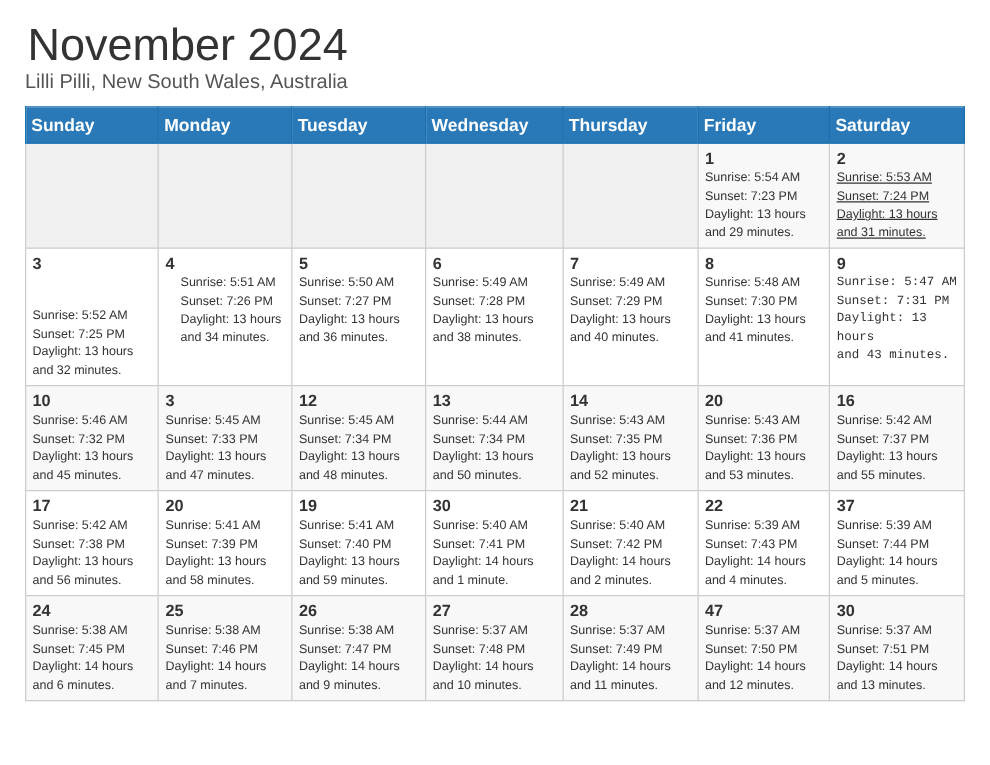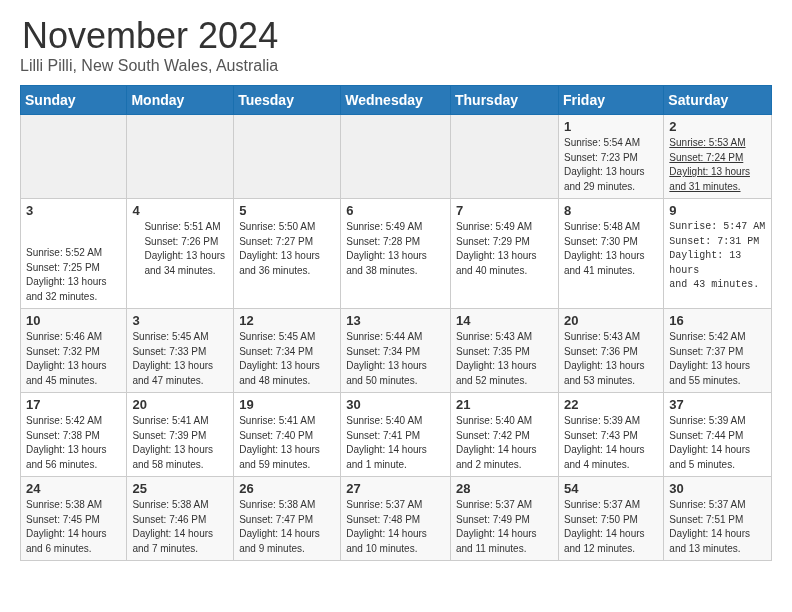--- a/index.html
+++ b/index.html
@@ -279,21 +279,21 @@
 and 10 minutes.</div>
           </td>
           <td>
             <span class="day-number">28</span>
             <div class="day-info" style="white-space: pre-line;">Sunrise: 5:37 AM
 Sunset: 7:49 PM
 Daylight: 14 hours
 and 11 minutes.</div>
           </td>
           <td>
-            <span class="day-number">54</span>
+            <span class="day-number">47</span>
             <div class="day-info" style="white-space: pre-line;">Sunrise: 5:37 AM
 Sunset: 7:50 PM
 Daylight: 14 hours
 and 12 minutes.</div>
           </td>
           <td>
             <span class="day-number">30</span>
             <div class="day-info" style="white-space: pre-line;">Sunrise: 5:37 AM
 Sunset: 7:51 PM
 Daylight: 14 hours

